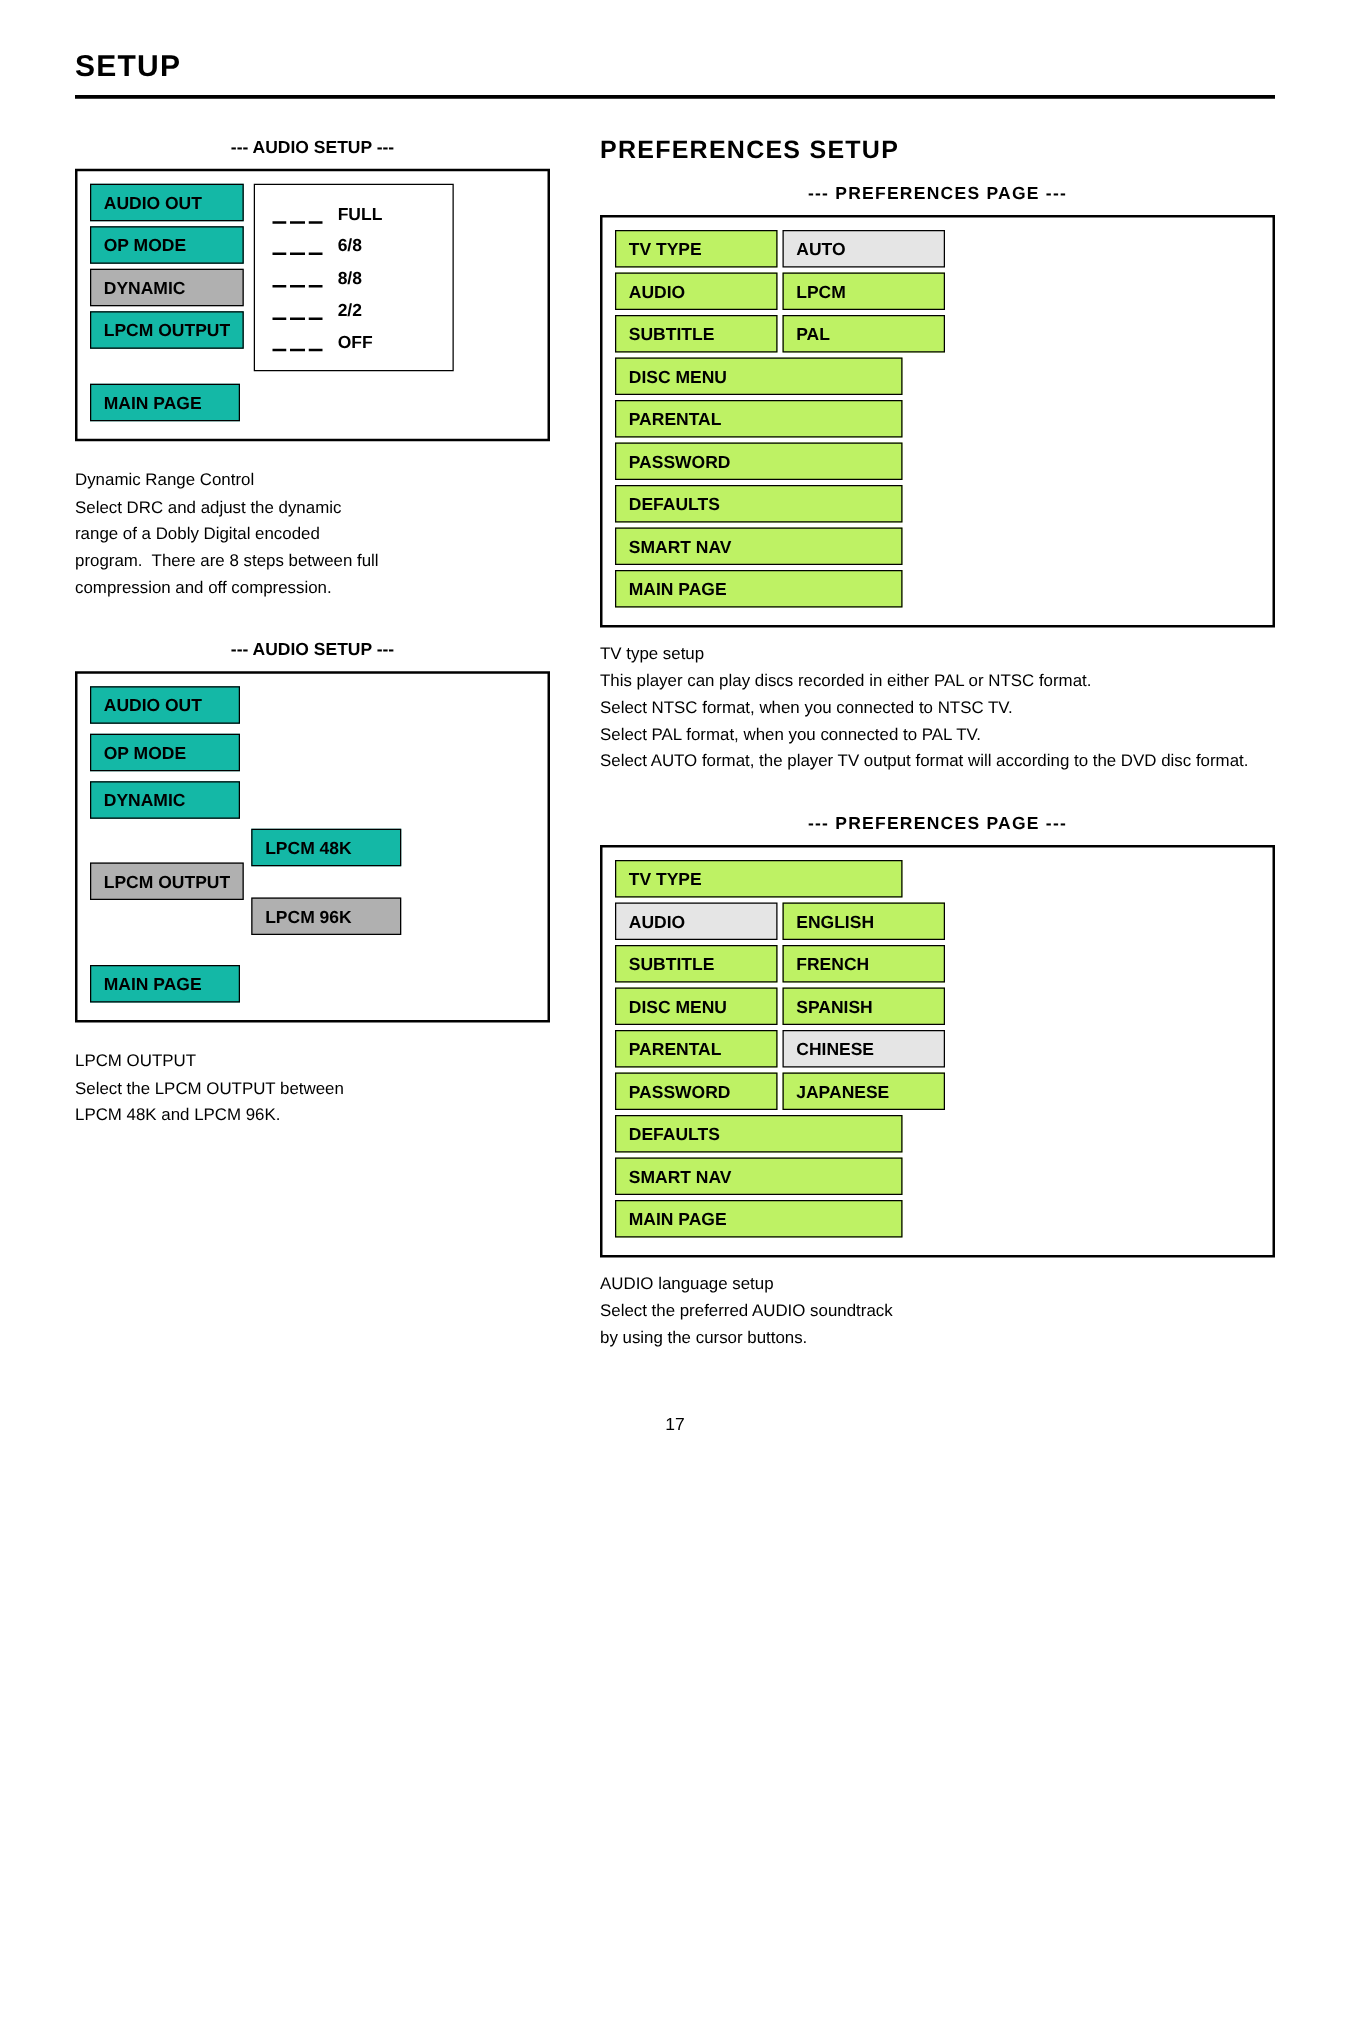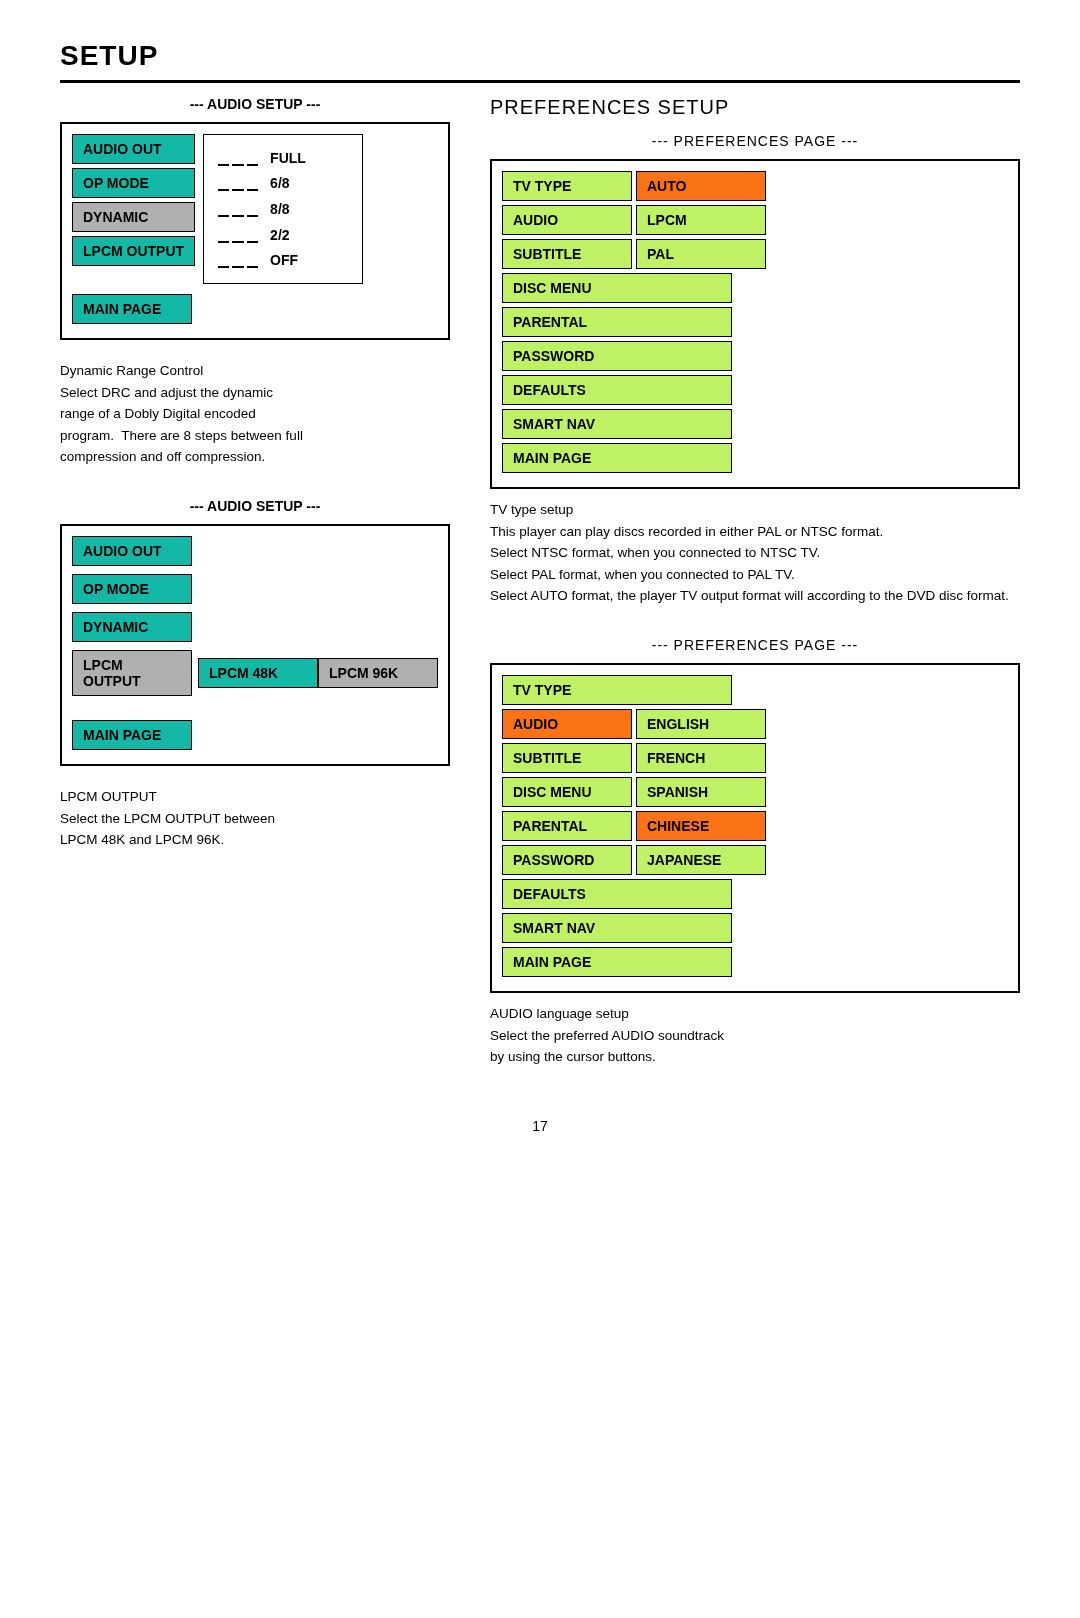--- a/index.html
+++ b/index.html
@@ -6,41 +6,41 @@
     body {
       font-family: Arial, sans-serif;
       background: #fff;
       color: #000;
       width: 1080px;
       min-height: 1618px;
       padding: 40px 60px;
       font-size: 15px;
     }
     .page-title {
-      font-size: 28px;
+      font-size: 24px;
       font-weight: bold;
       border-bottom: 3px solid #000;
       padding-bottom: 8px;
-      margin-bottom: 13px;
+      margin-bottom: 30px;
       letter-spacing: 1px;
     }
     .main-layout {
       display: flex;
       gap: 40px;
     }
     .left-col {
       flex: 0 0 380px;
     }
     .right-col {
       flex: 1;
     }
     .section-title {
       text-align: center;
       font-size: 14px;
-      font-weight: normal;
+      font-weight: bold;
       margin-bottom: 10px;
       letter-spacing: 1px;
     }
     .section-title-left {
       text-align: center;
       font-size: 14px;
       font-weight: bold;
       margin-bottom: 10px;
     }
     .box-container {
@@ -101,32 +101,32 @@
     }
     .pref-item {
       border: 1.5px solid #000;
       padding: 6px 10px;
       font-size: 14px;
       font-weight: bold;
       background: #bef264;
       min-width: 130px;
     }
     .pref-item.highlighted {
-      background: #f97316;
+      background: #e5e5e5;
     }
     .pref-item.wide {
       min-width: 230px;
     }
     .section-block {
       margin-bottom: 30px;
     }
     .lpcm-options {
       display: flex;
-      flex-direction: row;
-      gap: 0;
+      flex-direction: column;
+      gap: 21px;
     }
     .page-num {
       text-align: center;
       margin-top: 20px;
       font-size: 14px;
     }
   </style>
 </head>
 <body>
 

